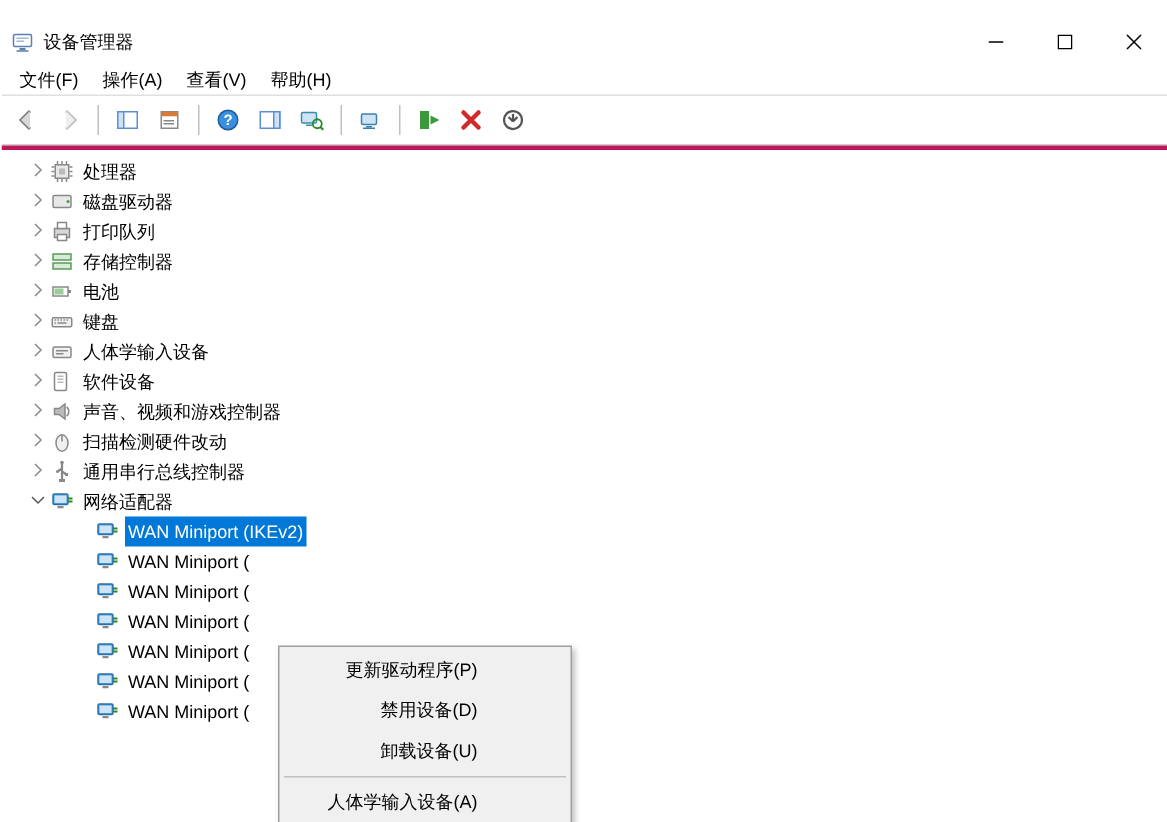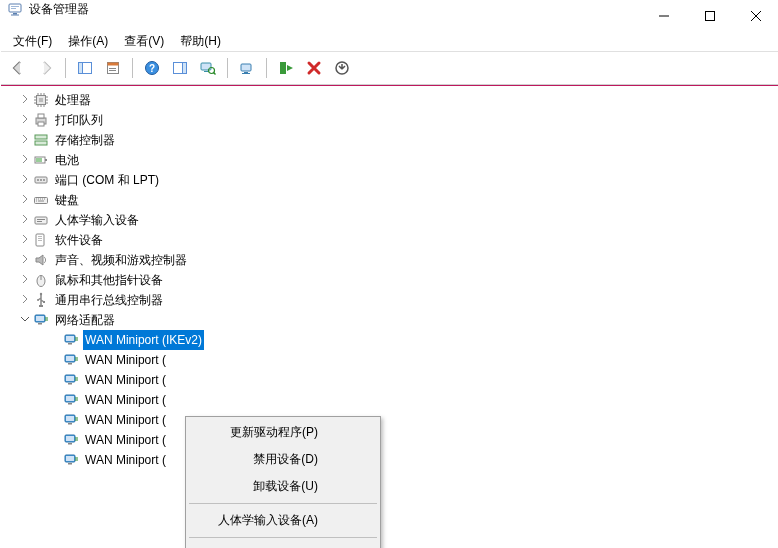--- a/index.html
+++ b/index.html
@@ -1,34 +1,34 @@
 <!DOCTYPE html>
 <html><head>
 <meta charset="utf-8">
 <style>
   html, body { margin: 0; padding: 0; font-family: "Segoe UI", "Microsoft YaHei", sans-serif; font-size: 12px; background: #fff; color: #000; }
   .window { width: 778px; height: 548px; display: flex; flex-direction: column; overflow: hidden; border: 1px solid transparent; }
   
-  .titlebar { height: 30px; display: flex; align-items: flex-start; padding-left: 6px; }
+  .titlebar { height: 30px; display: flex; align-items: center; padding-left: 6px; margin-top: 12px; }
   .titlebar .app-icon { width: 16px; height: 16px; margin-right: 6px; display: inline-flex; align-items: center; justify-content: center; }
   .title-text { flex: 0 0 auto; }
   .title-spacer { flex: 1; }
   .win-btns { display: flex; }
   .win-btn { width: 46px; height: 30px; display: flex; align-items: center; justify-content: center; }
   .win-btn svg { width: 10px; height: 10px; }
   
   .menubar { height: 20px; display: flex; align-items: center; padding: 0 4px; border-bottom: 0; }
   .menu-item { padding: 2px 8px; cursor: default; }
   
   .toolbar { height: 28px; display: flex; align-items: center; padding: 2px 4px; border-top: 1px solid #e0e0e0; border-bottom: 1px solid #d0d0d0; gap: 2px; }
   .tool-sep { width: 1px; height: 20px; background: #c0c0c0; margin: 0 4px; }
   .tool-btn { width: 24px; height: 22px; display: flex; align-items: center; justify-content: center; border: 1px solid transparent; }
   .tool-btn svg { width: 16px; height: 16px; }
   
-  .tree { flex: 1; overflow: auto; padding: 4px 0 0 2px; border-top: 1px solid #be185d; position: relative; }
+  .tree { flex: 1; overflow: auto; padding: 4px 0 0 2px; border-top: 3px solid #be185d; position: relative; }
   .tree-row { display: flex; align-items: center; height: 20px; line-height: 20px; white-space: nowrap; }
   .tree-row .expander { width: 16px; text-align: center; color: #888; cursor: default; }
   .tree-row .ticon { width: 16px; height: 16px; display: inline-flex; align-items: center; justify-content: center; margin-right: 4px; }
   .tree-row .label { padding: 0 2px; }
   .tree-row.selected .label { background: #0078d7; color: #fff; }
   .indent-1 { padding-left: 14px; }
   .indent-2 { padding-left: 44px; }
   
   .context-menu { position: absolute; background: #f0f0f0; border: 1px solid #a0a0a0; box-shadow: 2px 2px 4px rgba(0,0,0,0.25); font-size: 12px; padding: 2px; }
   .cm-item { padding: 5px 60px 5px 30px; cursor: default; white-space: nowrap; text-align: right; }
@@ -170,20 +170,32 @@
           </svg>
         </span>
         <span class="label">处理器</span>
       </div>
       <div class="tree-row indent-1">
         <span class="expander"><svg width="10" height="10" viewBox="0 0 10 10">
             <path d="M3 1 L7 5 L3 9" fill="none" stroke="#888"></path>
           </svg></span>
         <span class="ticon">
           <svg viewBox="0 0 16 16">
+            <rect x="2" y="4" width="12" height="8" rx="1" fill="#e8e8e8" stroke="#888"></rect>
+            <circle cx="12" cy="8" r="1" fill="#3aa03a"></circle>
+          </svg>
+        </span>
+        <span class="label">磁盘驱动器</span>
+      </div>
+      <div class="tree-row indent-1">
+        <span class="expander"><svg width="10" height="10" viewBox="0 0 10 10">
+            <path d="M3 1 L7 5 L3 9" fill="none" stroke="#888"></path>
+          </svg></span>
+        <span class="ticon">
+          <svg viewBox="0 0 16 16">
             <rect x="3" y="6" width="10" height="6" fill="#d8d8d8" stroke="#888"></rect>
             <rect x="5" y="2" width="6" height="4" fill="#fff" stroke="#888"></rect>
             <rect x="5" y="10" width="6" height="4" fill="#fff" stroke="#888"></rect>
           </svg>
         </span>
         <span class="label">打印队列</span>
       </div>
       <div class="tree-row indent-1">
         <span class="expander"><svg width="10" height="10" viewBox="0 0 10 10">
             <path d="M3 1 L7 5 L3 9" fill="none" stroke="#888"></path>
@@ -201,34 +213,20 @@
             <path d="M3 1 L7 5 L3 9" fill="none" stroke="#888"></path>
           </svg></span>
         <span class="ticon">
           <svg viewBox="0 0 16 16">
             <rect x="2" y="5" width="10" height="6" fill="#fff" stroke="#888"></rect>
             <rect x="12" y="7" width="2" height="2" fill="#888"></rect>
             <rect x="3" y="6" width="6" height="4" fill="#9acd9a"></rect>
           </svg>
         </span>
         <span class="label">电池</span>
-      </div>
-      <div class="tree-row indent-1">
-        <span class="expander"><svg width="10" height="10" viewBox="0 0 10 10">
-            <path d="M3 1 L7 5 L3 9" fill="none" stroke="#888"></path>
-          </svg></span>
-        <span class="ticon">
-          <svg viewBox="0 0 16 16">
-            <rect x="2" y="5" width="12" height="6" rx="1" fill="#e8e8e8" stroke="#888"></rect>
-            <circle cx="5" cy="8" r="1" fill="#888"></circle>
-            <circle cx="8" cy="8" r="1" fill="#888"></circle>
-            <circle cx="11" cy="8" r="1" fill="#888"></circle>
-          </svg>
-        </span>
-        <span class="label">端口 (COM 和 LPT)</span>
       </div>
       <div class="tree-row indent-1">
         <span class="expander"><svg width="10" height="10" viewBox="0 0 10 10">
             <path d="M3 1 L7 5 L3 9" fill="none" stroke="#888"></path>
           </svg></span>
         <span class="ticon">
           <svg viewBox="0 0 16 16">
             <rect x="1.5" y="5.5" width="13" height="6" rx="1" fill="#f0f0f0" stroke="#888"></rect>
             <path d="M3 7h1M5 7h1M7 7h1M9 7h1M11 7h1M3 9h1M5 9h6" stroke="#888" stroke-width="1"></path>
           </svg>
@@ -277,21 +275,21 @@
       <div class="tree-row indent-1">
         <span class="expander"><svg width="10" height="10" viewBox="0 0 10 10">
             <path d="M3 1 L7 5 L3 9" fill="none" stroke="#888"></path>
           </svg></span>
         <span class="ticon">
           <svg viewBox="0 0 16 16">
             <ellipse cx="8" cy="9" rx="4" ry="5.5" fill="#f0f0f0" stroke="#888"></ellipse>
             <path d="M8 3.5V8" stroke="#888"></path>
           </svg>
         </span>
-        <span class="label">鼠标和其他指针设备</span>
+        <span class="label">扫描检测硬件改动</span>
       </div>
       <div class="tree-row indent-1">
         <span class="expander"><svg width="10" height="10" viewBox="0 0 10 10">
             <path d="M3 1 L7 5 L3 9" fill="none" stroke="#888"></path>
           </svg></span>
         <span class="ticon">
           <svg viewBox="0 0 16 16">
             <path d="M8 2v12M8 6l-3 2M8 8l3 2" stroke="#888" stroke-width="1.5" fill="none"></path>
             <circle cx="8" cy="2" r="1.2" fill="#888"></circle>
             <circle cx="5" cy="8" r="1" fill="#888"></circle>

